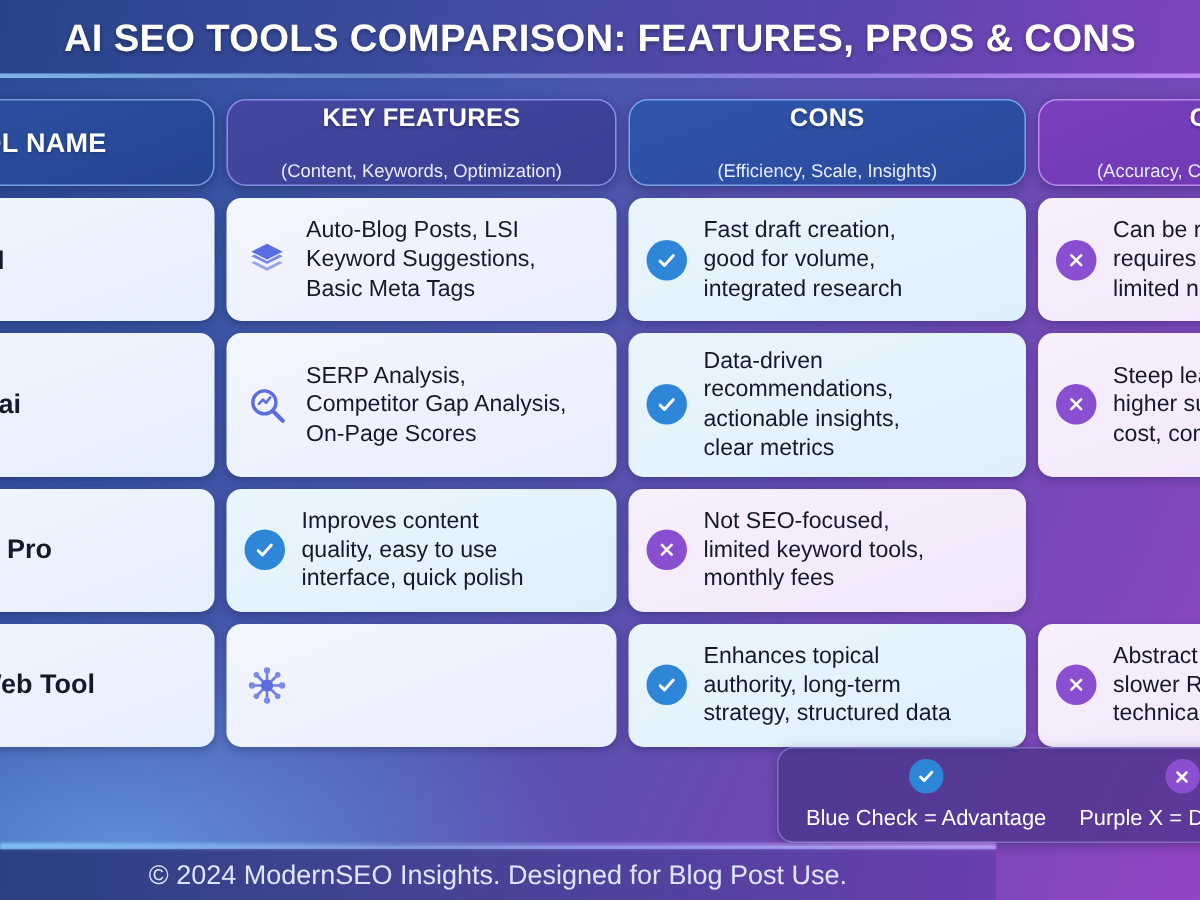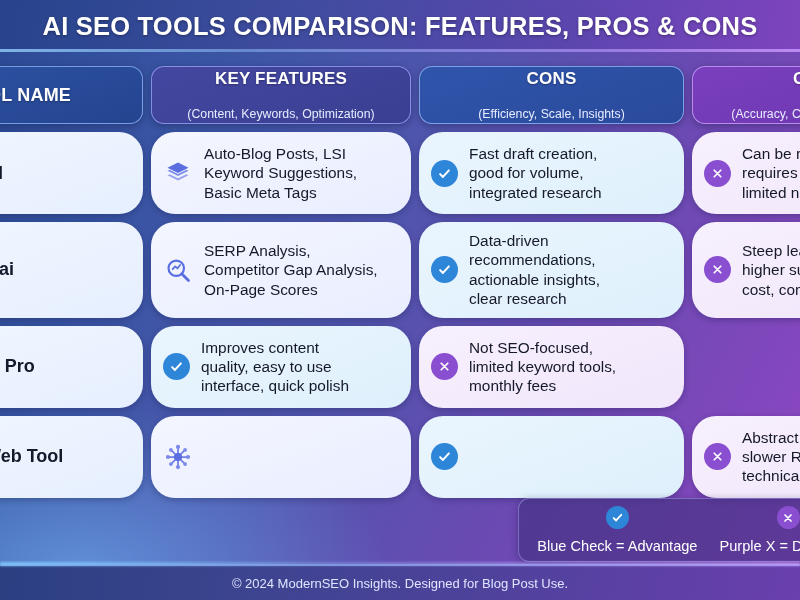--- a/index.html
+++ b/index.html
@@ -95,21 +95,21 @@
     font-size: 12.3px;
     font-weight: normal;
     margin-top: 18px;
     color: #e7ecff;
     white-space: nowrap;
   }
   .hcell.c0 .h-main { font-size: 18px; }
 
   
   .bcell {
-    border-radius: 24px;
+    border-radius: 10px;
     min-height: 82px;
     display: flex;
     align-items: center;
     padding: 9px 12px;
     box-shadow: 0 2px 6px rgba(15,20,60,0.3);
   }
   .bcell.tool {
     background: linear-gradient(160deg, #f2f7ff, #e6efff);
     justify-content: flex-start;
   }
@@ -191,29 +191,29 @@
     white-space: nowrap;
     flex-direction: column;
   }
   .legend .badge { width: 23px; height: 23px; }
 
   
   .footer {
     position: absolute;
     left: 0;
     bottom: 0;
-    width: 800px;
+    width: 664px;
     height: 36px;
     display: flex;
     align-items: center;
     justify-content: center;
     background: linear-gradient(100deg, #2b3f81 0%, #3c448f 30%, #4e429b 60%, #6a3fae 100%);
     border-top: 2px solid rgba(160,200,255,0.55);
     color: #dfe5ff;
-    font-size: 13px;
+    font-size: 18px;
     z-index: 5;
   }
   .footer::before {
     content: "";
     position: absolute;
     left: 0; right: 0; top: -4px;
     height: 4px;
     background: linear-gradient(90deg, rgba(130,200,255,0.9), rgba(150,180,255,0.35) 40%, rgba(200,160,255,0.75));
     filter: blur(1.2px);
   }
@@ -305,21 +305,21 @@
       </div>
       <div class="bcell pro">
         <span class="badge check">
           <svg width="15" height="15" viewBox="0 0 24 24">
               <path d="M5 13l4.5 4.5L19 7" stroke="#ffffff" stroke-width="3.2" fill="none" stroke-linecap="round" stroke-linejoin="round"></path>
             </svg>
         </span>
         <div class="cell-text" style="white-space:pre-line">Data-driven
 recommendations,
 actionable insights,
-clear research</div>
+clear metrics</div>
       </div>
       <div class="bcell con">
         <span class="badge cross">
           <svg width="13" height="13" viewBox="0 0 24 24">
               <path d="M6 6l12 12M18 6L6 18" stroke="#ffffff" stroke-width="3.2" stroke-linecap="round"></path>
             </svg>
         </span>
         <div class="cell-text" style="white-space:pre-line">Steep learning curve,
 higher subscription
 cost, complex UI</div>
@@ -375,20 +375,23 @@
             </g>
           </svg>
         </span>
       </div>
       <div class="bcell pro">
         <span class="badge check">
           <svg width="15" height="15" viewBox="0 0 24 24">
               <path d="M5 13l4.5 4.5L19 7" stroke="#ffffff" stroke-width="3.2" fill="none" stroke-linecap="round" stroke-linejoin="round"></path>
             </svg>
         </span>
+        <div class="cell-text" style="white-space:pre-line">Enhances topical
+authority, long-term
+strategy, structured data</div>
       </div>
       <div class="bcell con">
         <span class="badge cross">
           <svg width="13" height="13" viewBox="0 0 24 24">
               <path d="M6 6l12 12M18 6L6 18" stroke="#ffffff" stroke-width="3.2" stroke-linecap="round"></path>
             </svg>
         </span>
         <div class="cell-text" style="white-space:pre-line">Abstract concepts,
 slower ROI, needs
 technical knowledge</div>

